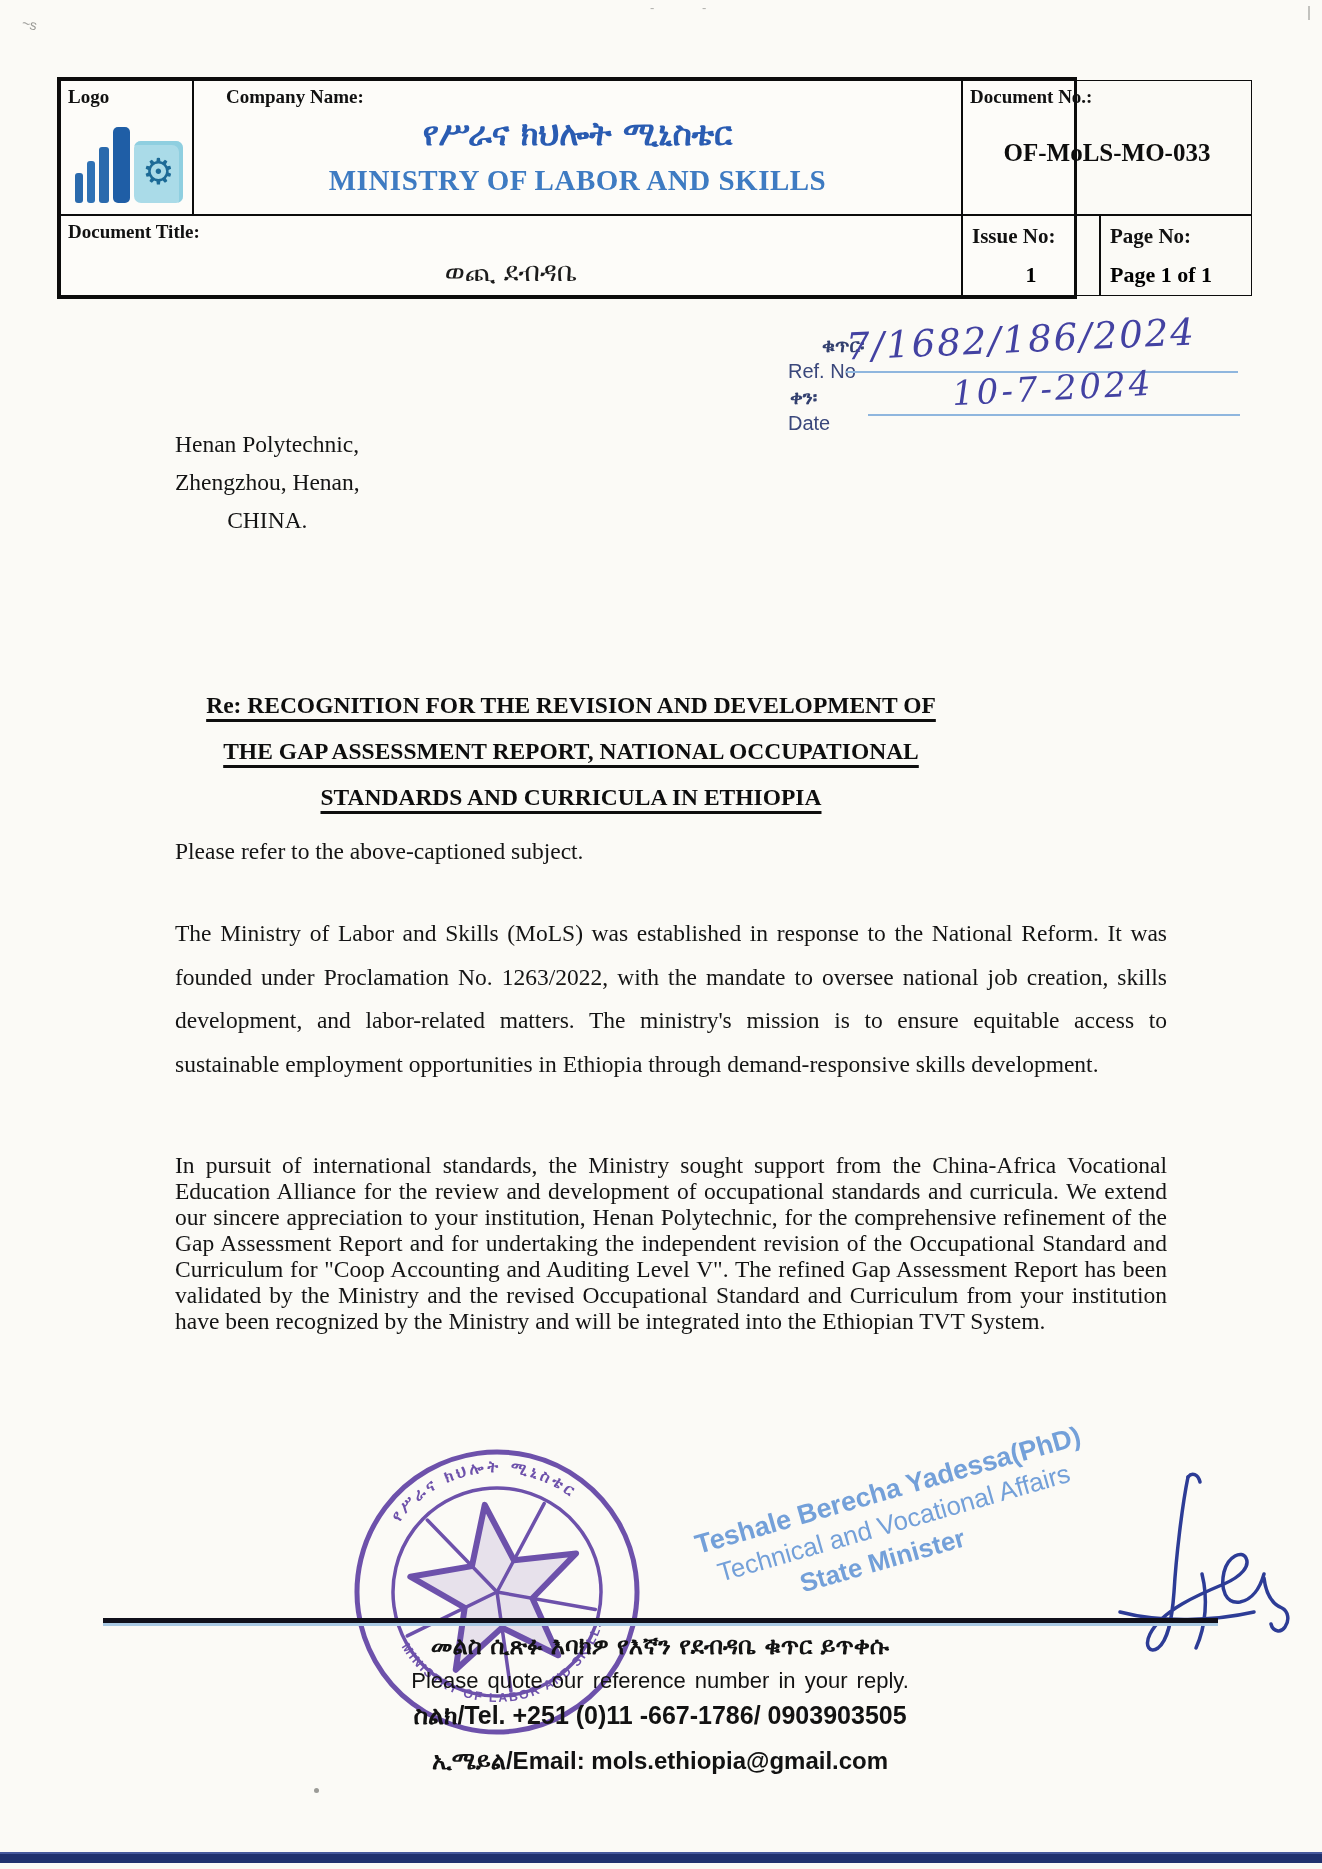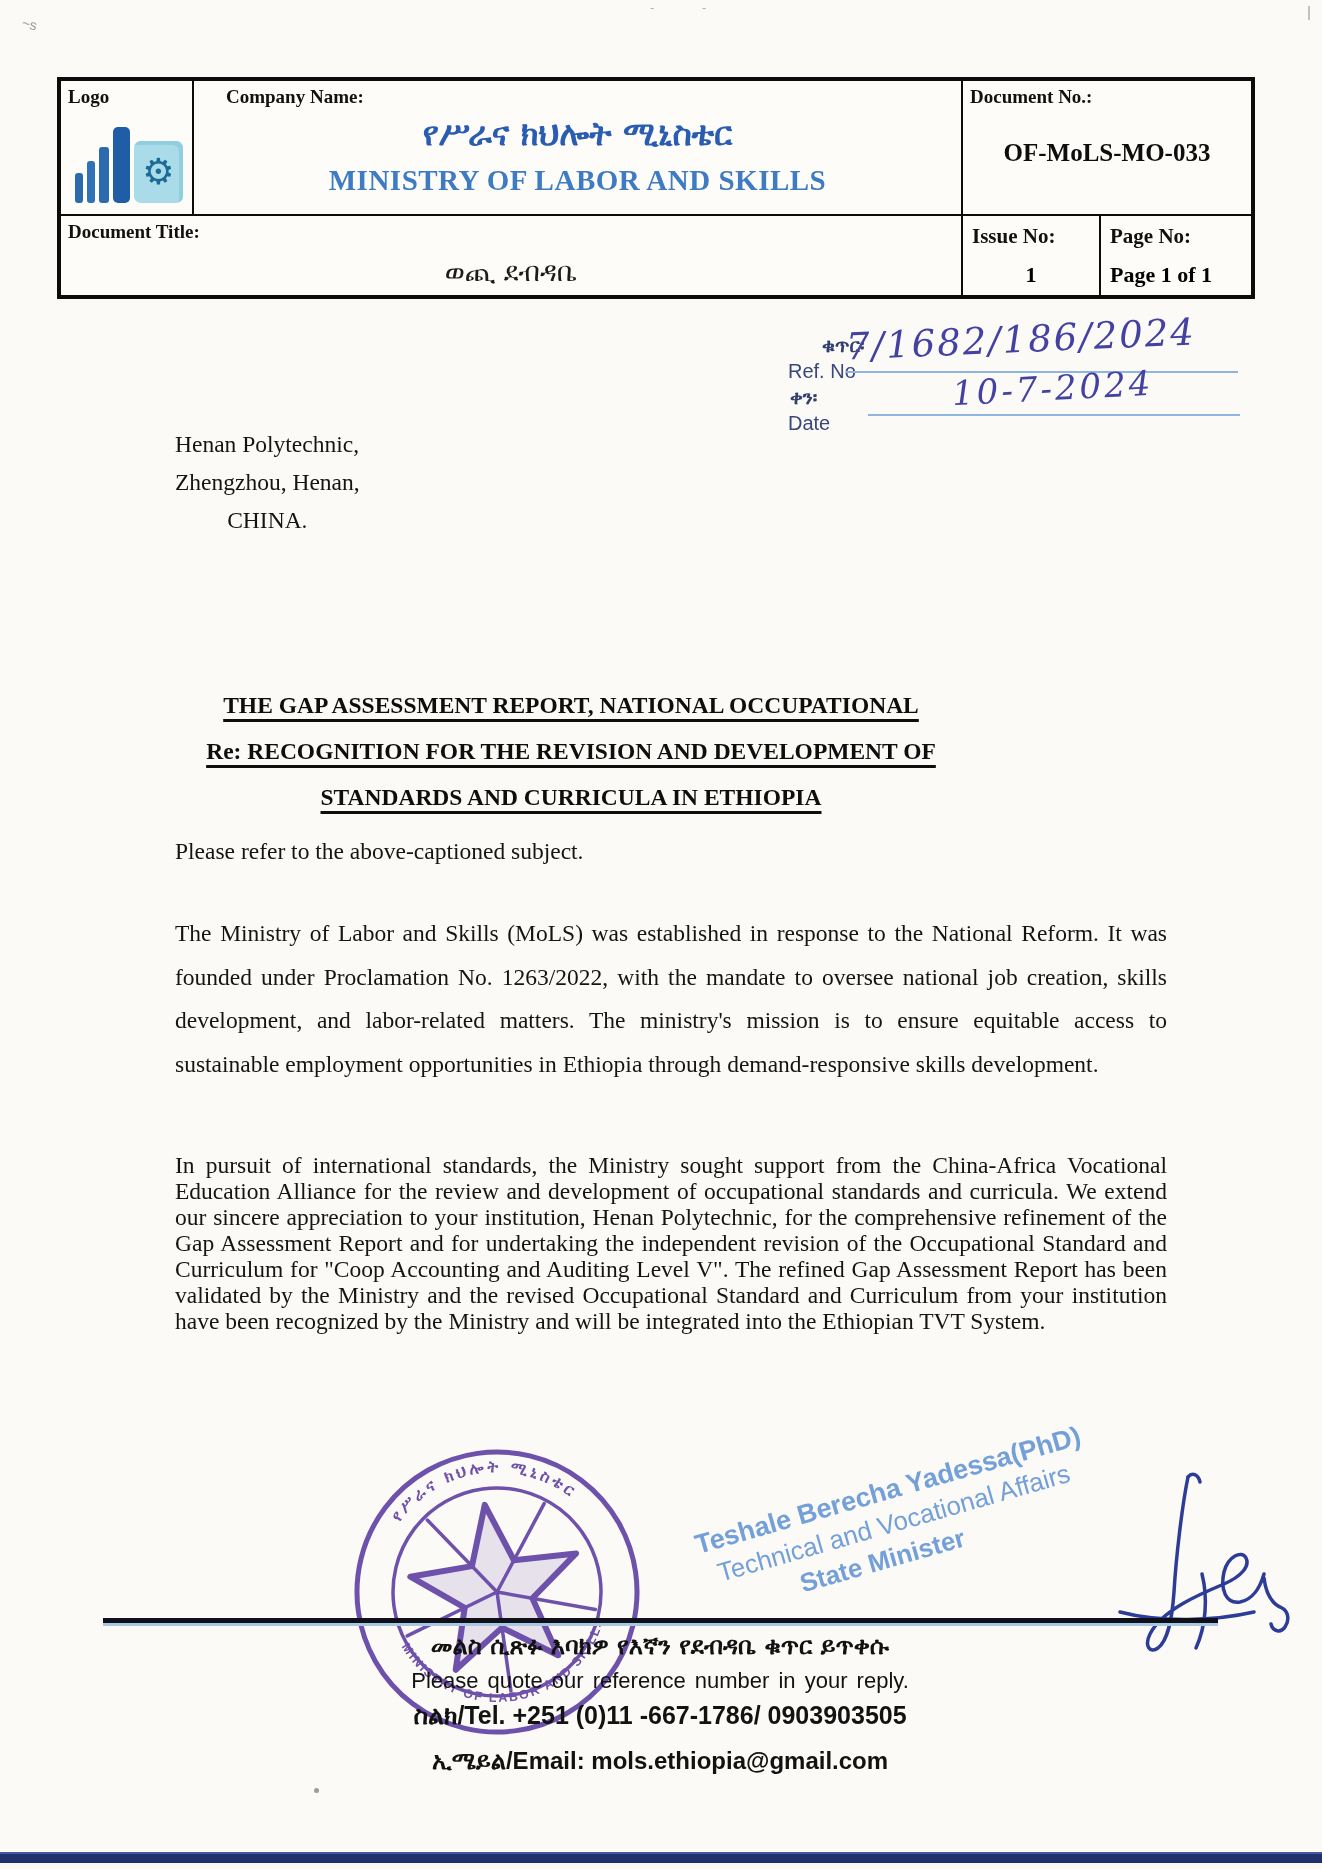--- a/index.html
+++ b/index.html
@@ -3,21 +3,21 @@
 <meta charset="utf-8">
 <style>
   html,body{margin:0;padding:0;}
   body{background:#e8e8e4;font-family:"Liberation Serif",serif;}
   .page{
     position:relative;width:1322px;height:1869px;margin:0 auto;
     background:#fbfaf6;overflow:hidden;
   }
   
   .hdr-table{
-    position:absolute;left:57px;top:77px;width:1198px;height:222px;
+    position:absolute;left:57px;top:77px;width:1020px;height:222px;
     display:grid;grid-template-columns:133px 769px 138px 152px;grid-template-rows:135px 1fr;
     border:3px solid #0c0c0c;box-sizing:border-box;background:#fdfcf9;
   }
   .cell{border:1.5px solid #0c0c0c;box-sizing:border-box;position:relative;}
   .cell-label{font-weight:bold;font-size:19px;color:#111;padding:5px 0 0 7px;}
   .cell-logo{grid-column:1;grid-row:1;}
   .cell-company{grid-column:2;grid-row:1;text-align:center;}
   .cell-docno{grid-column:3 / span 2;grid-row:1;}
   .cell-title{grid-column:1 / span 2;grid-row:2;}
   .cell-issue{grid-column:3;grid-row:2;}
@@ -154,22 +154,22 @@
   <span class="handwriting hw-date">10-7-2024</span>
   <div class="hw-line hw-line-date"></div>
 
   <div class="recipient">
     <div>Henan Polytechnic,</div>
     <div>Zhengzhou, Henan,</div>
     <div class="bold">CHINA.</div>
   </div>
 
   <div class="subject">
+    <div><span>Re: RECOGNITION FOR THE REVISION AND DEVELOPMENT OF</span></div>
     <div><span>THE GAP ASSESSMENT REPORT, NATIONAL OCCUPATIONAL</span></div>
-    <div><span>Re: RECOGNITION FOR THE REVISION AND DEVELOPMENT OF</span></div>
     <div><span>STANDARDS AND CURRICULA IN ETHIOPIA</span></div>
   </div>
 
   <div class="para p1">Please refer to the above-captioned subject.</div>
   <div class="para p2">The Ministry of Labor and Skills (MoLS) was established in response to the National Reform. It was founded under Proclamation No. 1263/2022, with the mandate to oversee national job creation, skills development, and labor-related matters. The ministry's mission is to ensure equitable access to sustainable employment opportunities in Ethiopia through demand-responsive skills development.</div>
   <div class="para p3">In pursuit of international standards, the Ministry sought support from the China-Africa Vocational Education Alliance for the review and development of occupational standards and curricula. We extend our sincere appreciation to your institution, Henan Polytechnic, for the comprehensive refinement of the Gap Assessment Report and for undertaking the independent revision of the Occupational Standard and Curriculum for "Coop Accounting and Auditing Level V". The refined Gap Assessment Report has been validated by the Ministry and the revised Occupational Standard and Curriculum from your institution have been recognized by the Ministry and will be integrated into the Ethiopian TVT System.</div>
 
   <svg class="stamp" viewBox="0 0 300 300">
     <g transform="rotate(-8 150 150)" stroke="#5b3aa6" fill="none">
       <circle cx="150" cy="150" r="140" stroke-width="5"></circle>

